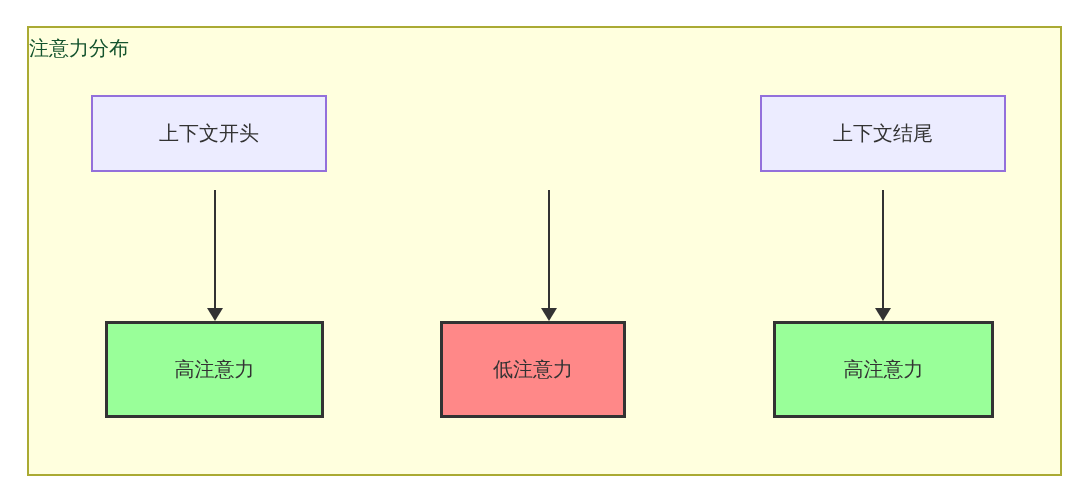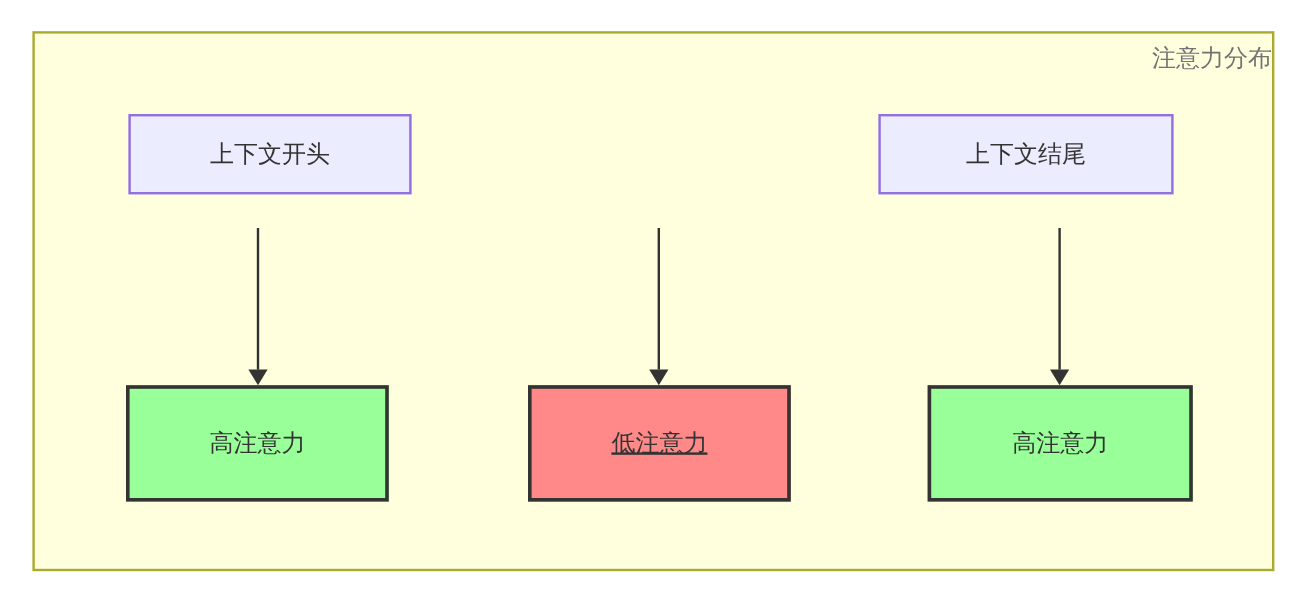--- a/index.html
+++ b/index.html
@@ -23,51 +23,50 @@
     height: 450px;
     background: #ffffde;
     border: 2px solid #aaaa33;
     box-sizing: border-box;
   }
   .cluster-title {
     position: absolute;
     top: 7px;
     left: 0;
     width: 100%;
-    text-align: right;
+    text-align: left;
     font-size: 20px;
-    color: #737373;
+    color: #14532d;
   }
   .node {
     position: absolute;
     box-sizing: border-box;
     display: flex;
     align-items: center;
     justify-content: center;
     font-size: 20px;
     color: #333333;
   }
   .src {
     top: 67px;
-    height: 67px;
+    height: 77px;
     background: #ececff;
     border: 2px solid #9370db;
-    margin-left: 16px;
   }
   .tgt {
     top: 293px;
     height: 97px;
     border: 3px solid #333333;
     text-align: right;
   }
   .src.c1 { left: 62px;  width: 236px; }
   .src.c2 { left: 396px; width: 249px; }
-  .src.c3 { left: 687px; width: 246px; }
+  .src.c3 { left: 731px; width: 246px; }
   .tgt.c1 { left: 76px;  width: 219px; }
-  .tgt.c2 { left: 411px; width: 219px; text-decoration: underline; }
+  .tgt.c2 { left: 411px; width: 186px; }
   .tgt.c3 { left: 744px; width: 221px; }
   .arrow {
     position: absolute;
     top: 162px;
     height: 131px;
     width: 16px;
     display: flex;
     flex-direction: column;
     align-items: center;
   }

